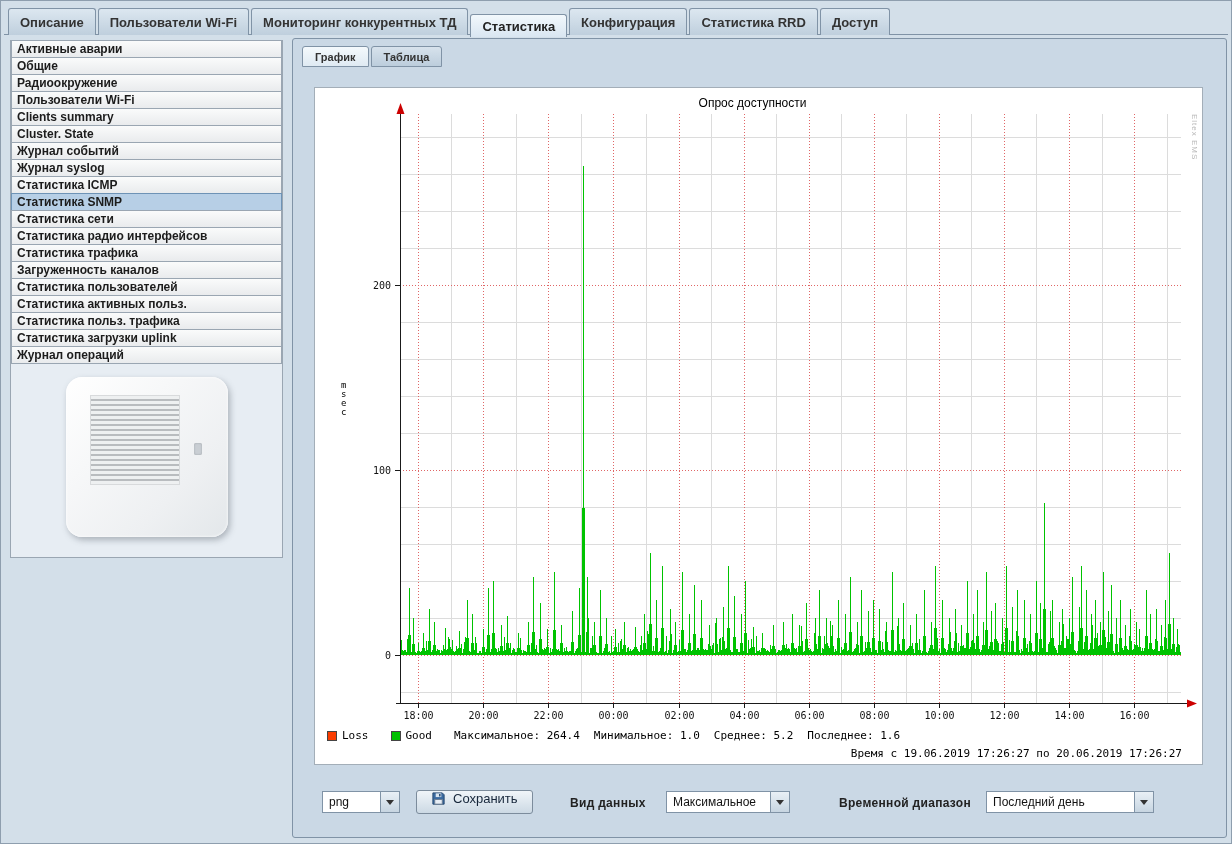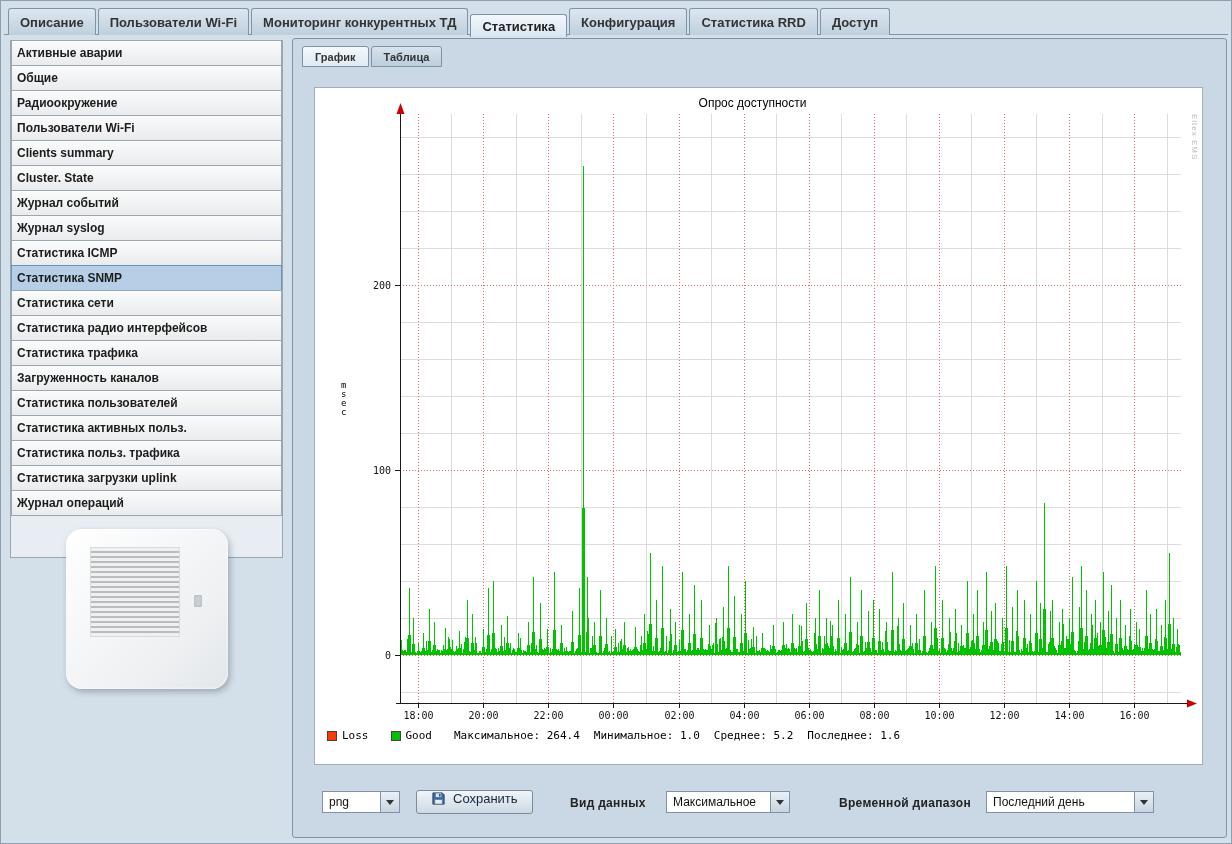--- a/index.html
+++ b/index.html
@@ -5,21 +5,21 @@
   *{box-sizing:border-box;margin:0;padding:0}
   html,body{width:1232px;height:844px}
   body{font-family:"Liberation Sans",sans-serif;background:#fff;position:relative;overflow:hidden}
   .window{position:absolute;left:0;top:0;width:1232px;height:844px;background:#d3dfe9;border:1px solid #8e9eae}
   .tabbar{position:absolute;left:7px;top:11px;display:flex;align-items:flex-end;gap:2px;z-index:5;height:23px}
   .tab{height:27px;padding:0 11px;display:flex;align-items:center;font-size:13px;font-weight:bold;color:#333;
        background:linear-gradient(#dce7f0,#bfcfdd);border:1px solid #8093a6;border-bottom:none;border-radius:3px 3px 0 0;white-space:nowrap;cursor:default}
   .tab.selected{height:23px;margin-bottom:-2px;background:linear-gradient(#f2f8fc,#d9e6f1);color:#222}
   .content{position:absolute;left:3px;right:3px;top:33px;bottom:3px;border-top:1px solid #8093a6;background:#d3dfe9}
   .sidebar{position:absolute;left:6px;top:5px;width:273px;height:518px;border:1px solid #9aa6b2;background:#e7edf3}
-  .side-item{height:18px;margin-top:-1px;display:flex;align-items:center;padding:12px 5px;border:1px solid #9aa6b2;
+  .side-item{height:18px;margin-top:-1px;display:flex;align-items:center;padding:4px 5px;border:1px solid #9aa6b2;
        background:linear-gradient(#fafbfb,#e9ebed);font-size:12px;font-weight:bold;color:#1c1c1c;white-space:nowrap;overflow:hidden}
   .side-item.selected{background:#b7cfe6;border-color:#6e93b6}
   .device{position:relative;width:162px;height:160px;margin:13px auto 0;background:linear-gradient(135deg,#ffffff,#eef0f2 70%,#e3e7ea);
        border-radius:16px;box-shadow:2px 3px 6px rgba(60,70,80,.35),inset 0 0 3px #fff}
   .grille{position:absolute;left:24px;top:18px;width:90px;height:90px;border:1px solid #d8dadc;
        background:repeating-linear-gradient(180deg,#eef0f1 0 3px,#b9bcbf 3px 5px)}
   .led{position:absolute;right:26px;top:66px;width:8px;height:12px;border-radius:2px;background:#c9ced3;box-shadow:inset 0 0 2px #9aa0a6}
   .main-panel{position:absolute;left:288px;top:3px;width:935px;height:800px;border:1px solid #8093a6;border-radius:3px;background:#cad8e5}
   .subtabbar{position:absolute;left:9px;top:7px;display:flex;align-items:flex-end;gap:2px}
   .subtab{height:21px;padding:0 12px;display:flex;align-items:center;font-size:11px;font-weight:bold;color:#333;
@@ -191,20 +191,21 @@
         <div class="chart-legend">
             <span class="swatch" style="background: rgb(250, 60, 0);"></span>
             <span class="lg-label">Loss</span>
             <span class="swatch" style="background: rgb(0, 192, 0);"></span>
             <span class="lg-label">Good</span>
             <span class="stat">Максимальное: 264.4</span>
             <span class="stat">Минимальное: 1.0</span>
             <span class="stat">Среднее: 5.2</span>
             <span class="stat">Последнее: 1.6</span>
           </div>
+        <div class="chart-time">Время с 19.06.2019 17:26:27 по 20.06.2019 17:26:27</div>
       </div>
 
       <div class="controls">
         <div class="combo" id="fmt">
           <span class="val">png</span>
           <span class="arr">
               <i></i>
             </span>
         </div>
         <button class="btn" id="save">

